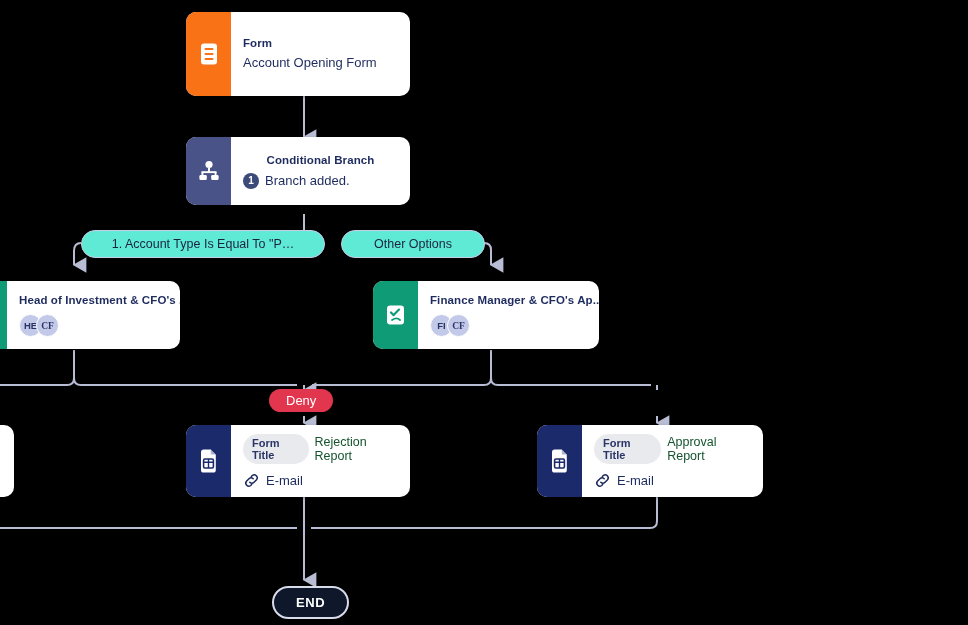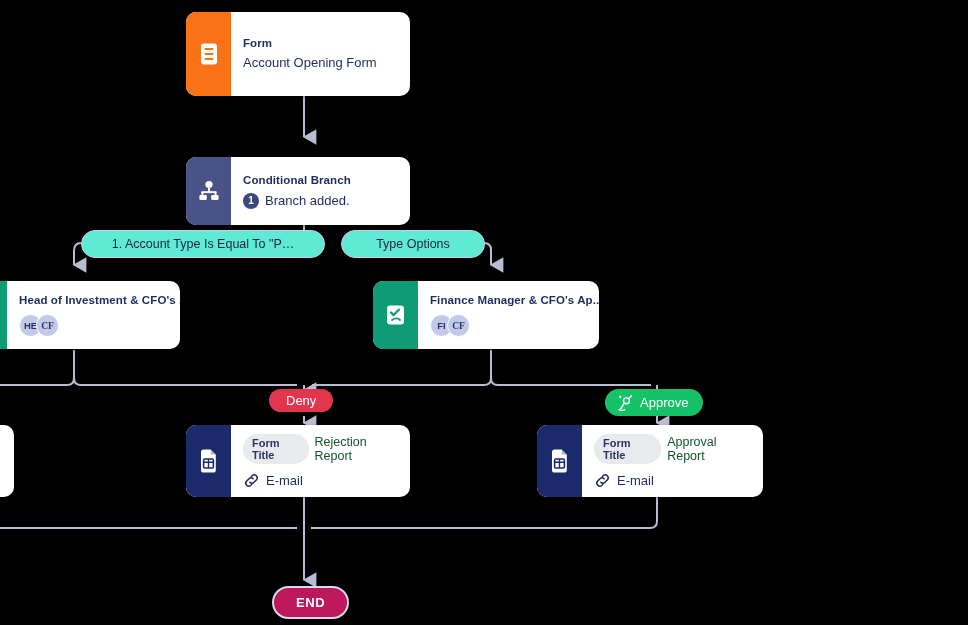--- a/index.html
+++ b/index.html
@@ -24,21 +24,21 @@
   .av{width:21px;height:21px;border-radius:50%;background:#c3c9e8;color:#2a3566;font-size:9.5px;
       font-weight:bold;display:flex;align-items:center;justify-content:center;border:1.5px solid #fff;}
   .av+.av{margin-left:-6px;font-family:Liberation Serif, serif;}
 
   .pill{position:absolute;display:flex;align-items:center;justify-content:center;gap:6px;
         border-radius:999px;white-space:nowrap;}
   .pill-branch{background:#5eead4;border:1px solid #c9cde6;color:#1b2340;font-size:12.5px;
                height:26px;padding:0 14px;box-shadow:0 1px 2px rgba(0,0,0,.3);}
   .pill-deny{background:#e2364f;color:#fff;font-size:13px;height:23px;padding:0 17px;font-weight:400;}
   .pill-appr{background:#16c268;color:#fff;font-size:13px;height:27px;padding:0 15px 0 11px;}
-  .pill-end{background:#be185d;color:#fff;font-size:13px;font-weight:bold;letter-spacing:.6px;
+  .pill-end{background:#0f172a;color:#fff;font-size:13px;font-weight:bold;letter-spacing:.6px;
             height:29px;padding:0 22px;border:2px solid #d8dbe9;}
 
   .ftpill{background:#e9eaee;border-radius:999px;font-size:11px;font-weight:bold;color:#2b3566;
           padding:3px 9px;}
   .ftval{font-size:12.5px;font-weight:normal;color:#14532d;}
   .email{font-size:13px;color:#1e2b5e;}
   .ico svg{display:block;}
 </style>
 </head>
 <body>
@@ -92,21 +92,21 @@
             <rect x="6.5" y="16" width="9" height="2" rx="1" fill="#F97316"></rect>
           </svg>
       </span>
     </div>
     <div class="body">
       <div class="ntitle">Form</div>
       <div class="nsub">Account Opening Form</div>
     </div>
   </div>
 
-  <div class="node" style="left:186px;top:157px;width:224px;height:68px;">
+  <div class="node" style="left:186px;top:137px;width:224px;height:68px;text-align:center;">
     <div class="icobox" style="background:#4A5387;">
       <span class="ico">
         <svg width="24" height="24" viewBox="0 0 24 24">
             <circle cx="12" cy="5.5" r="3.6" fill="#fff"></circle>
             <rect x="11" y="9" width="2" height="4" fill="#fff"></rect>
             <rect x="4.5" y="12.2" width="15" height="1.9" fill="#fff"></rect>
             <rect x="4.5" y="13" width="1.9" height="3" fill="#fff"></rect>
             <rect x="17.6" y="13" width="1.9" height="3" fill="#fff"></rect>
             <rect x="2.4" y="16" width="7.4" height="5" rx="1.3" fill="#fff"></rect>
             <rect x="14.2" y="16" width="7.4" height="5" rx="1.3" fill="#fff"></rect>
@@ -119,21 +119,21 @@
         <span class="badge-num">1</span>
         <span class="nsub" style="margin-top:0;">Branch added.</span>
       </div>
     </div>
   </div>
 
   <div class="pill pill-branch" style="left:81px;top:230px;width:214px;">
     <span>1. Account Type Is Equal To "P…</span>
   </div>
   <div class="pill pill-branch" style="left:341px;top:230px;width:114px;">
-    <span>Type Options</span>
+    <span>Other Options</span>
   </div>
 
   <div class="node" style="left:-38px;top:281px;width:218px;height:68px;">
     <div class="icobox" style="background:#109B77;">
       
     </div>
     <div class="body">
       <div class="ntitle">Head of Investment &amp; CFO's ...</div>
       <div class="avatars">
         <span class="av">HE</span>
@@ -156,32 +156,20 @@
       <div class="ntitle">Finance Manager &amp; CFO's Ap...</div>
       <div class="avatars">
         <span class="av">FI</span>
         <span class="av">CF</span>
       </div>
     </div>
   </div>
 
   <div class="pill pill-deny" style="left:269px;top:389px;">
     <span>Deny</span>
-  </div>
-  <div class="pill pill-appr" style="left:605px;top:389px;">
-    <span class="ico">
-      <svg width="18" height="18" viewBox="0 0 20 20">
-          <path d="M4 3.2 l1.5 0 M4.75 2.4 l0 1.6" stroke="#fff" stroke-width="1.5" stroke-linecap="round"></path>
-          <circle cx="11.6" cy="7.6" r="3.3" stroke="#fff" stroke-width="1.6" fill="none"></circle>
-          <path d="M13.9 5.3 L17.2 2" stroke="#fff" stroke-width="1.6" stroke-linecap="round"></path>
-          <path d="M9.4 9.9 L5.2 16.4" stroke="#fff" stroke-width="1.6" stroke-linecap="round"></path>
-          <path d="M3.2 17.4 c2.2 1 4.4 1 6.6 0" stroke="#fff" stroke-width="1.4" fill="none" stroke-linecap="round"></path>
-        </svg>
-    </span>
-    <span>Approve</span>
   </div>
 
   <div class="node" style="left:-44px;top:425px;width:58px;height:72px;">
     <div class="body"></div>
   </div>
 
   <div class="node" style="left:186px;top:425px;width:224px;height:72px;">
     <div class="icobox" style="background:#1B2A6B;">
       <span class="ico">
         <svg width="23" height="24" viewBox="0 0 23 24">

